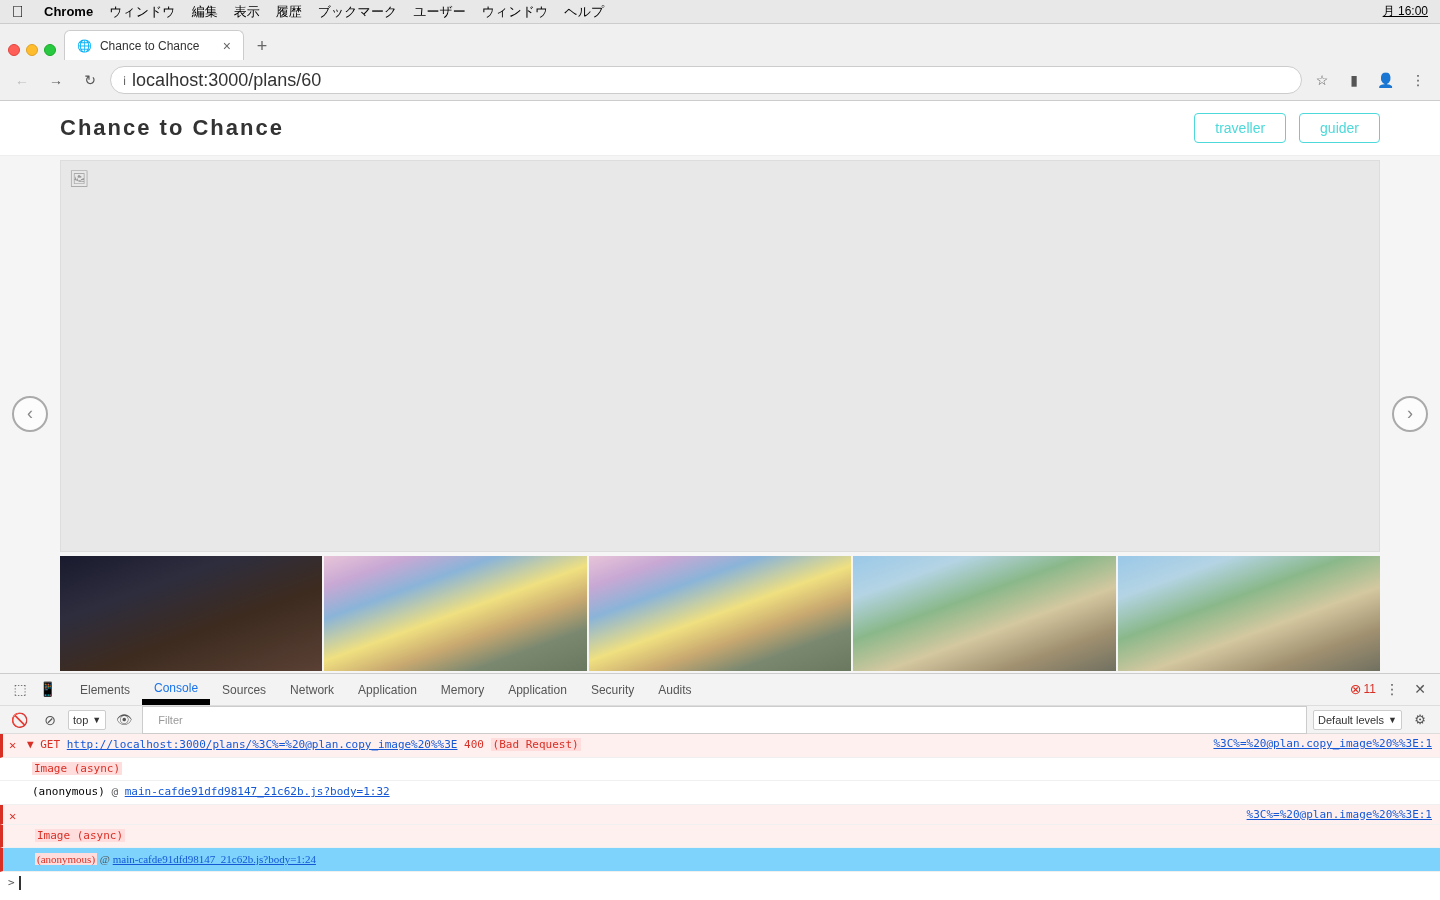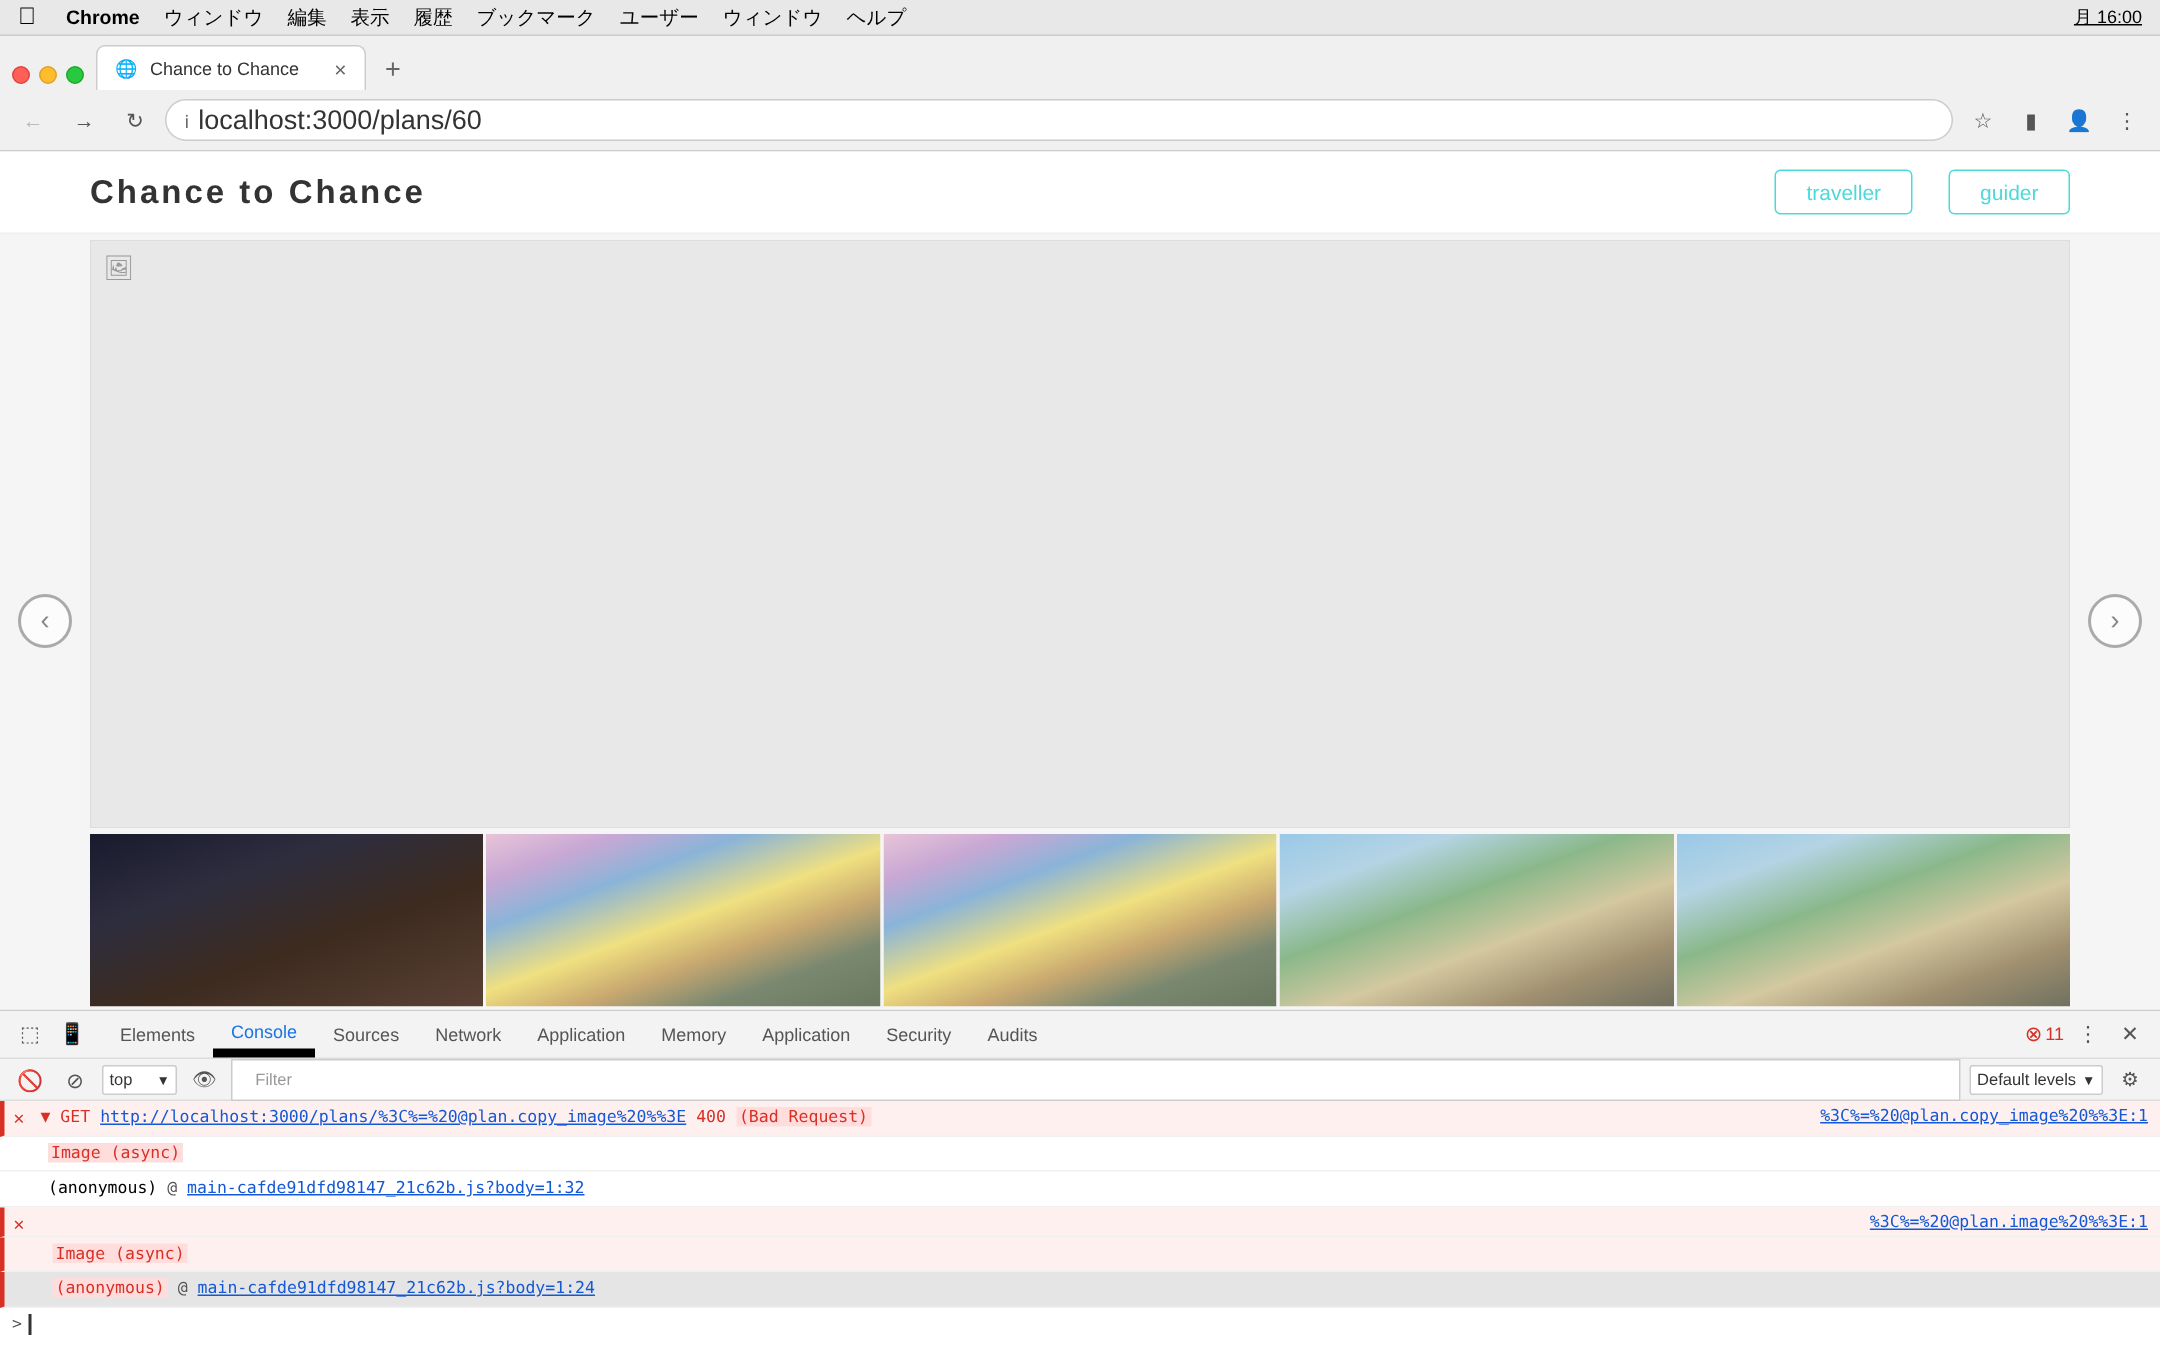--- a/index.html
+++ b/index.html
@@ -140,21 +140,21 @@
       border-bottom: 1px solid #eee;
     }
     .site-title {
       font-size: 22px;
       font-weight: 600;
       letter-spacing: 2px;
       color: #333;
     }
     .header-buttons {
       display: flex;
-      gap: 24px;
+      gap: 13px;
     }
     .header-btn {
       padding: 6px 20px;
       border: 1.5px solid #4dd9d9;
       border-radius: 4px;
       background: #fff;
       color: #4dd9d9;
       font-size: 14px;
       cursor: pointer;
       font-weight: 500;
@@ -311,21 +311,21 @@
     }
     .console-select {
       height: 20px;
       border: 1px solid #ccc;
       border-radius: 2px;
       background: #fff;
       font-size: 11px;
       padding: 0 4px;
       display: flex;
       align-items: center;
-      gap: 16px;
+      gap: 4px;
       cursor: pointer;
       color: #333;
     }
     .console-select-arrow { font-size: 9px; }
     .console-eye-icon {
       width: 24px;
       height: 20px;
       display: flex;
       align-items: center;
       justify-content: center;
@@ -600,21 +600,21 @@
 
     <div class="log-entry error">
       <span class="log-indicator error">✕</span>
       <span class="log-source-right">%3C%=%20@plan.image%20%%3E:1</span>
     </div>
     <div class="log-entry error" style="padding-left:32px; background:#fff0f0;">
       <div class="log-content">
         <span style="background:#fdd;color:#d93025;padding:0 2px;">Image (async)</span>
       </div>
     </div>
-    <div class="log-entry error" style="padding-left:32px; background:#e5e5e5;">
+    <div class="log-entry error" style="padding-left:32px; background:#7dd3fc;font-family:Liberation Serif, serif;">
       <div class="log-content">
         <span style="background:#fdd;color:#d93025;padding:0 2px;">(anonymous)</span>
         <span class="log-at"> @ </span>
         <span class="log-fn">main-cafde91dfd98147_21c62b.js?body=1:24</span>
       </div>
     </div>
 
     <div class="log-prompt">
       <span class="log-prompt-arrow">&gt;</span>
       <span style="border-left:2px solid #333; height:14px; display:inline-block;"></span>

